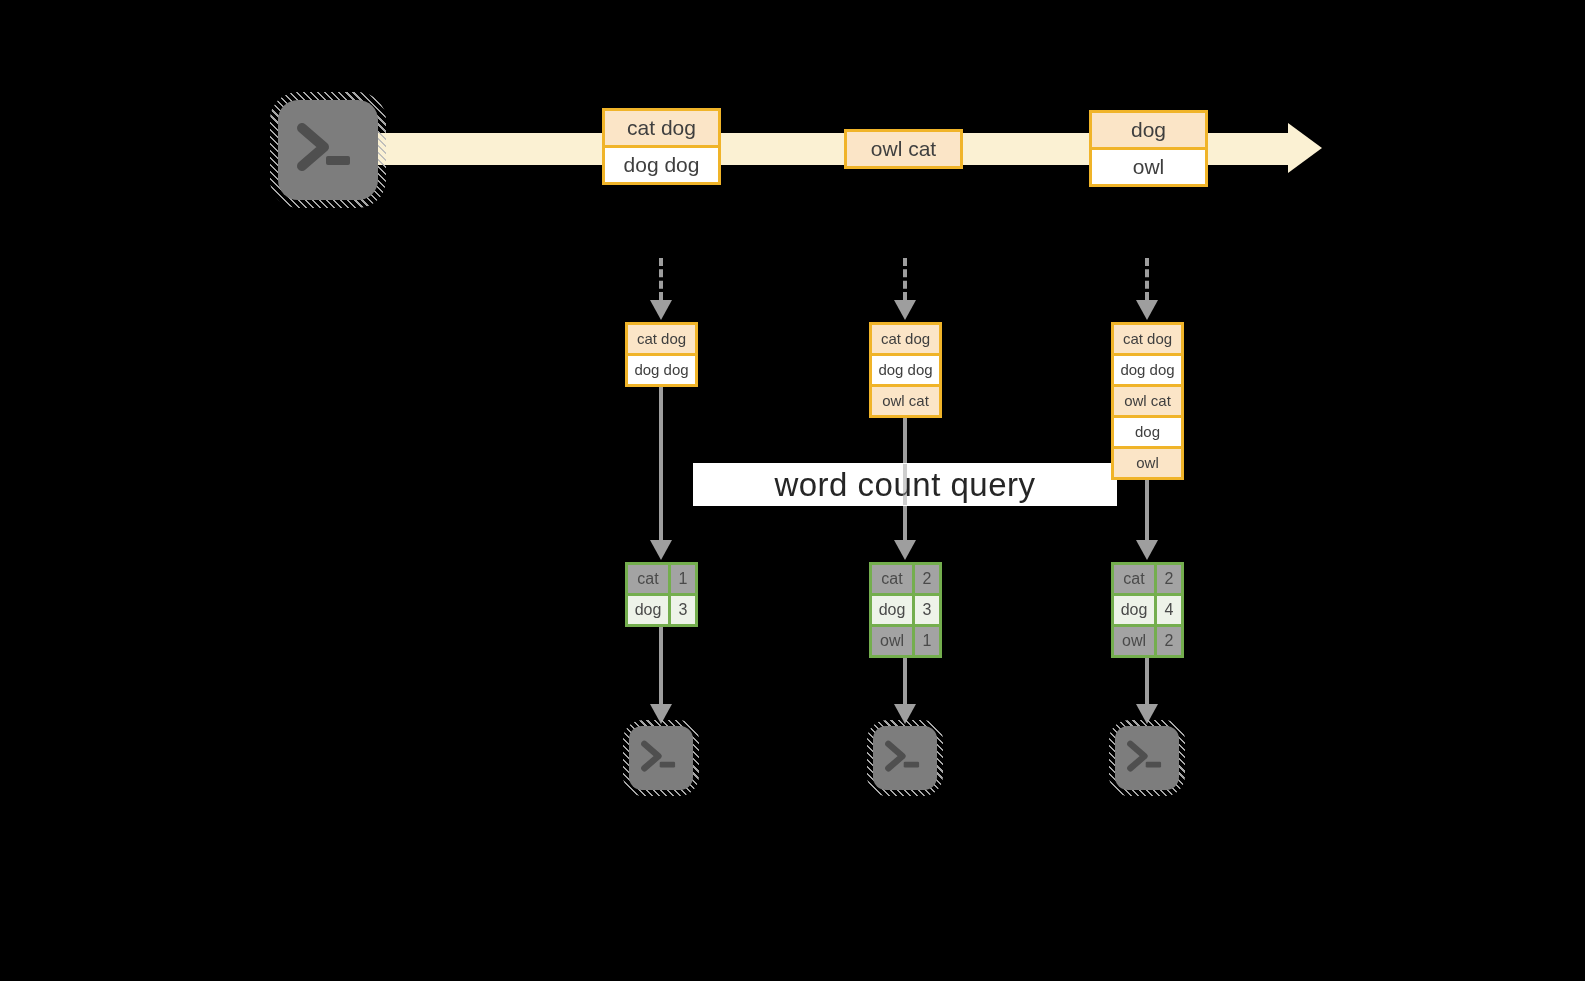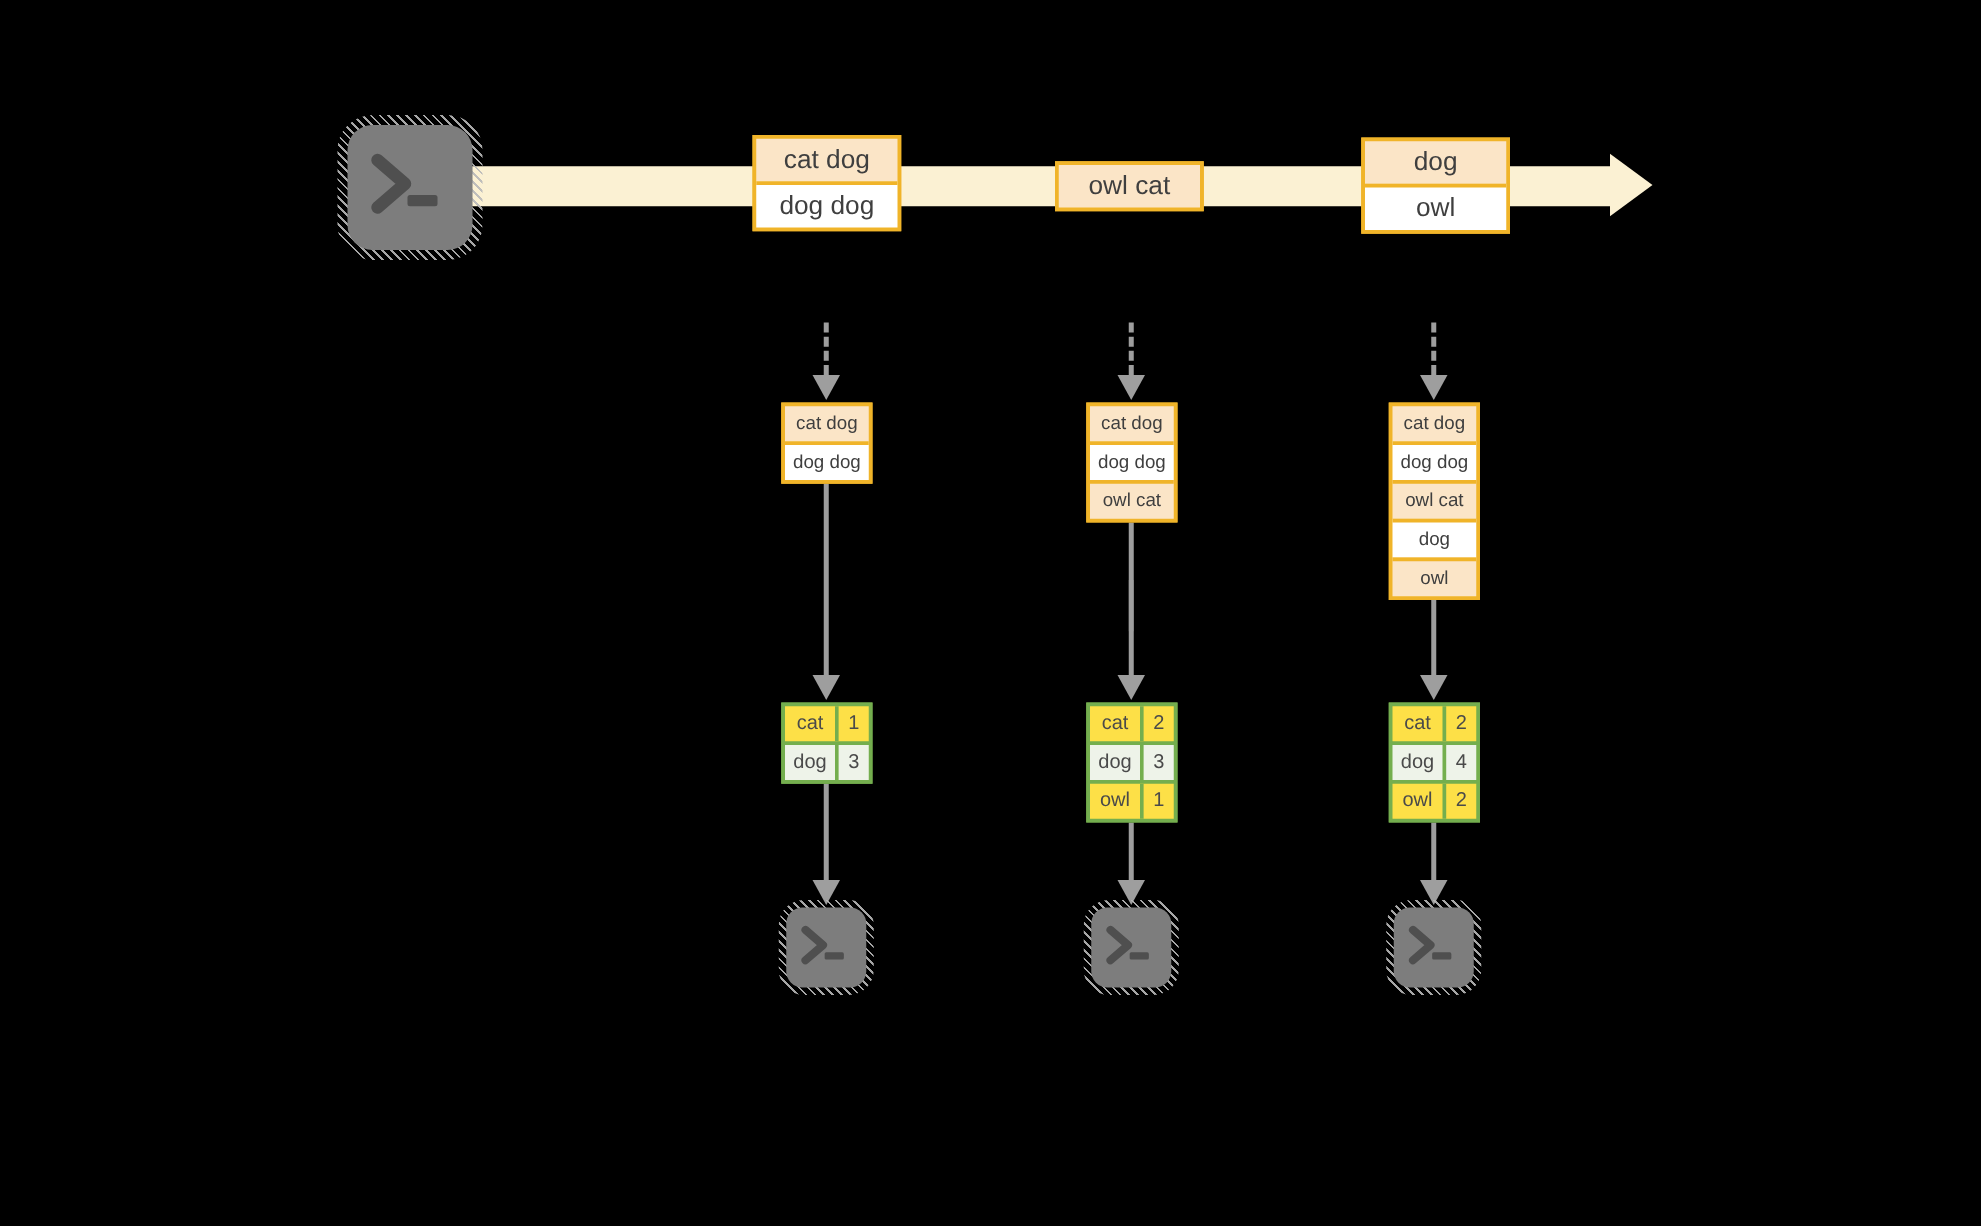--- a/index.html
+++ b/index.html
@@ -20,21 +20,21 @@
   .obox .orow + .orow{border-top:3px solid #f0b429;}
   .rec{width:119px;z-index:2;}
   .rec .orow{height:34px;line-height:34px;font-size:21px;}
   .stack{width:73px;}
   .stack .orow{height:28px;line-height:28px;font-size:15px;}
 
   
   .ctable{position:absolute;box-sizing:border-box;width:73px;border:3px solid #74ae4e;background:#74ae4e;z-index:6;}
   .ctable .crow{display:flex;height:28px;}
   .ctable .crow + .crow{border-top:3px solid #74ae4e;}
-  .ctable .cell{background:#fde047;color:#4a4a4a;font-size:16px;line-height:28px;text-align:center;}
+  .ctable .cell{background:#a3a3a3;color:#4a4a4a;font-size:16px;line-height:28px;text-align:center;}
   .ctable .crow.alt .cell{background:#eef3e9;}
   .ctable .cell.word{width:40px;border-right:3px solid #74ae4e;}
   .ctable .cell.num{flex:1;}
 
   
   .vline{position:absolute;width:0;border-left:4px solid #9e9e9e;z-index:1;}
   .vdash{position:absolute;width:0;border-left:4px dashed #9e9e9e;z-index:1;}
   .tri-down{position:absolute;width:0;height:0;z-index:1;
     border-left:11px solid transparent;border-right:11px solid transparent;border-top:20px solid #9e9e9e;}
 
@@ -64,20 +64,23 @@
 
   <div class="term big" style="left:278px;top:100px;width:100px;height:100px;">
     <div class="halo"></div>
     <div class="body"></div>
     <svg viewBox="0 0 100 100">
       <path d="M24 28 L46 47 L24 66" fill="none" stroke="#4f4f4f" stroke-width="10" stroke-linecap="round" stroke-linejoin="round"></path>
       <rect x="48" y="56" width="24" height="9" rx="2" fill="#4f4f4f"></rect>
     </svg>
   </div>
 
+  <div class="banner">
+    <span>word count query</span>
+  </div>
   <div class="banner-line"></div>
 
   <div id="gen">
       <div class="obox rec" style="left: 602px; top: 108px;">
         <div class="orow">cat dog</div>
         <div class="orow alt">dog dog</div>
       </div>
       <div class="obox rec" style="left: 844px; top: 129px;">
         <div class="orow">owl cat</div>
       </div>

